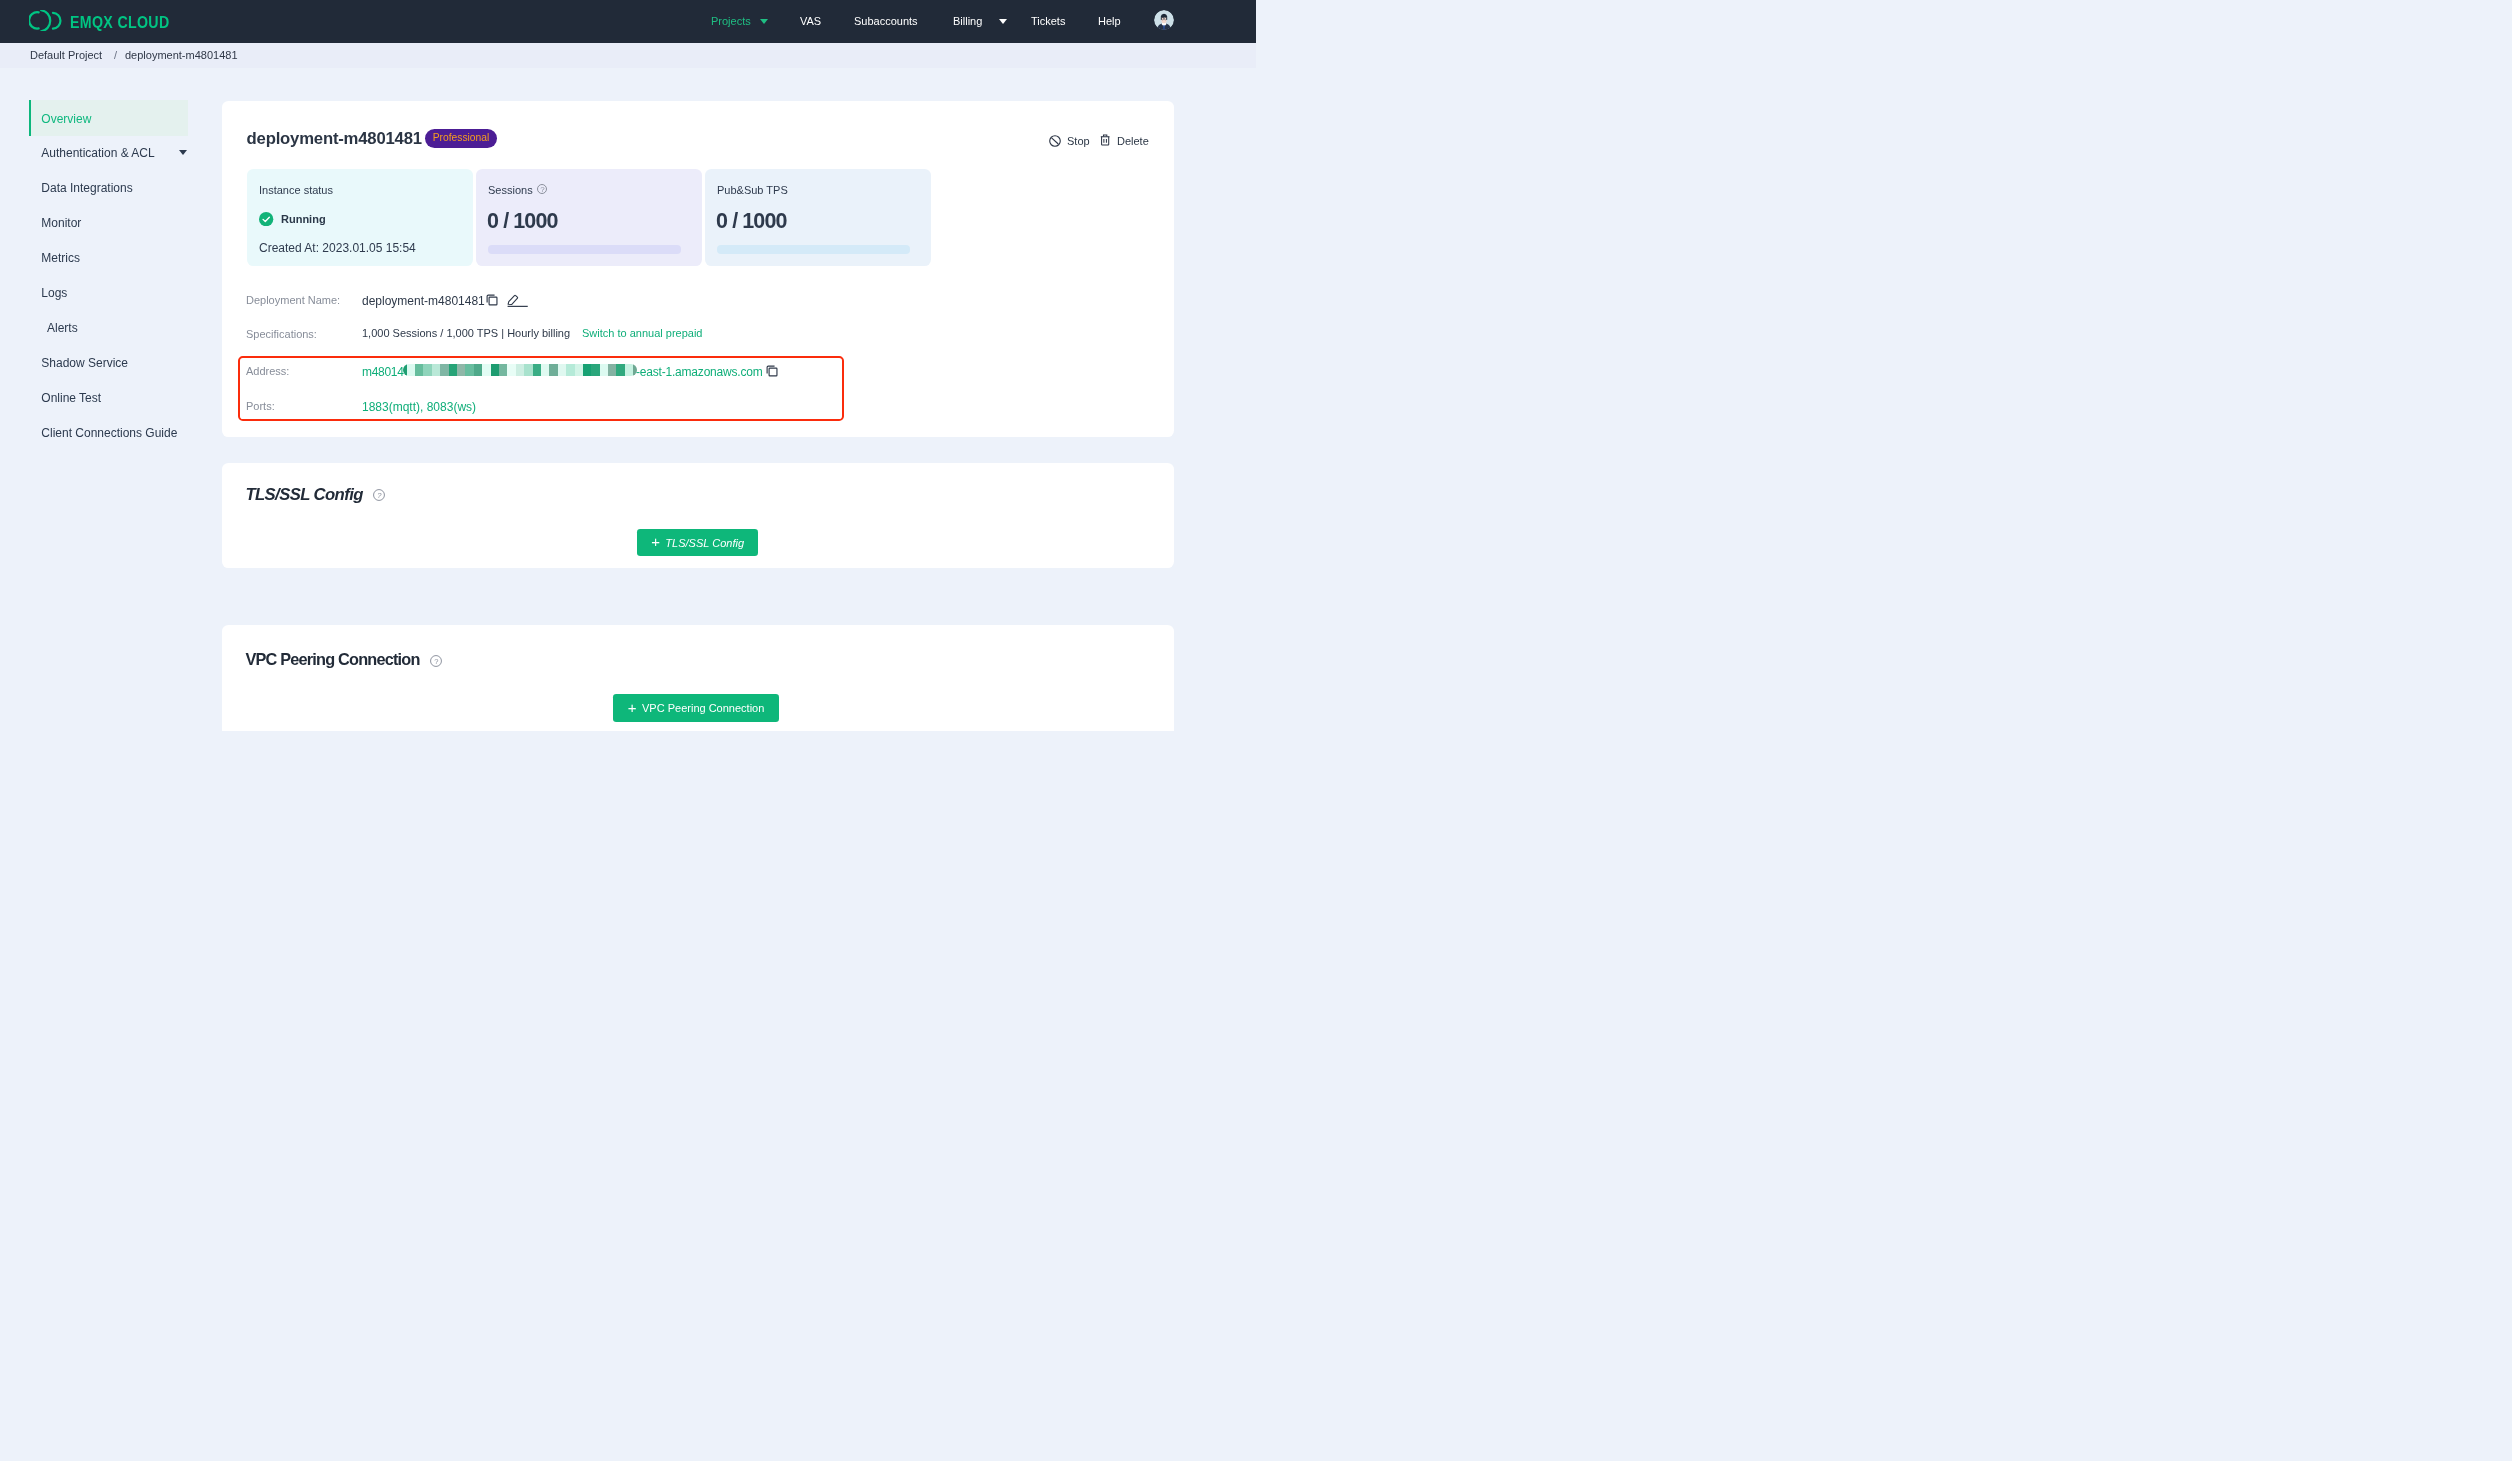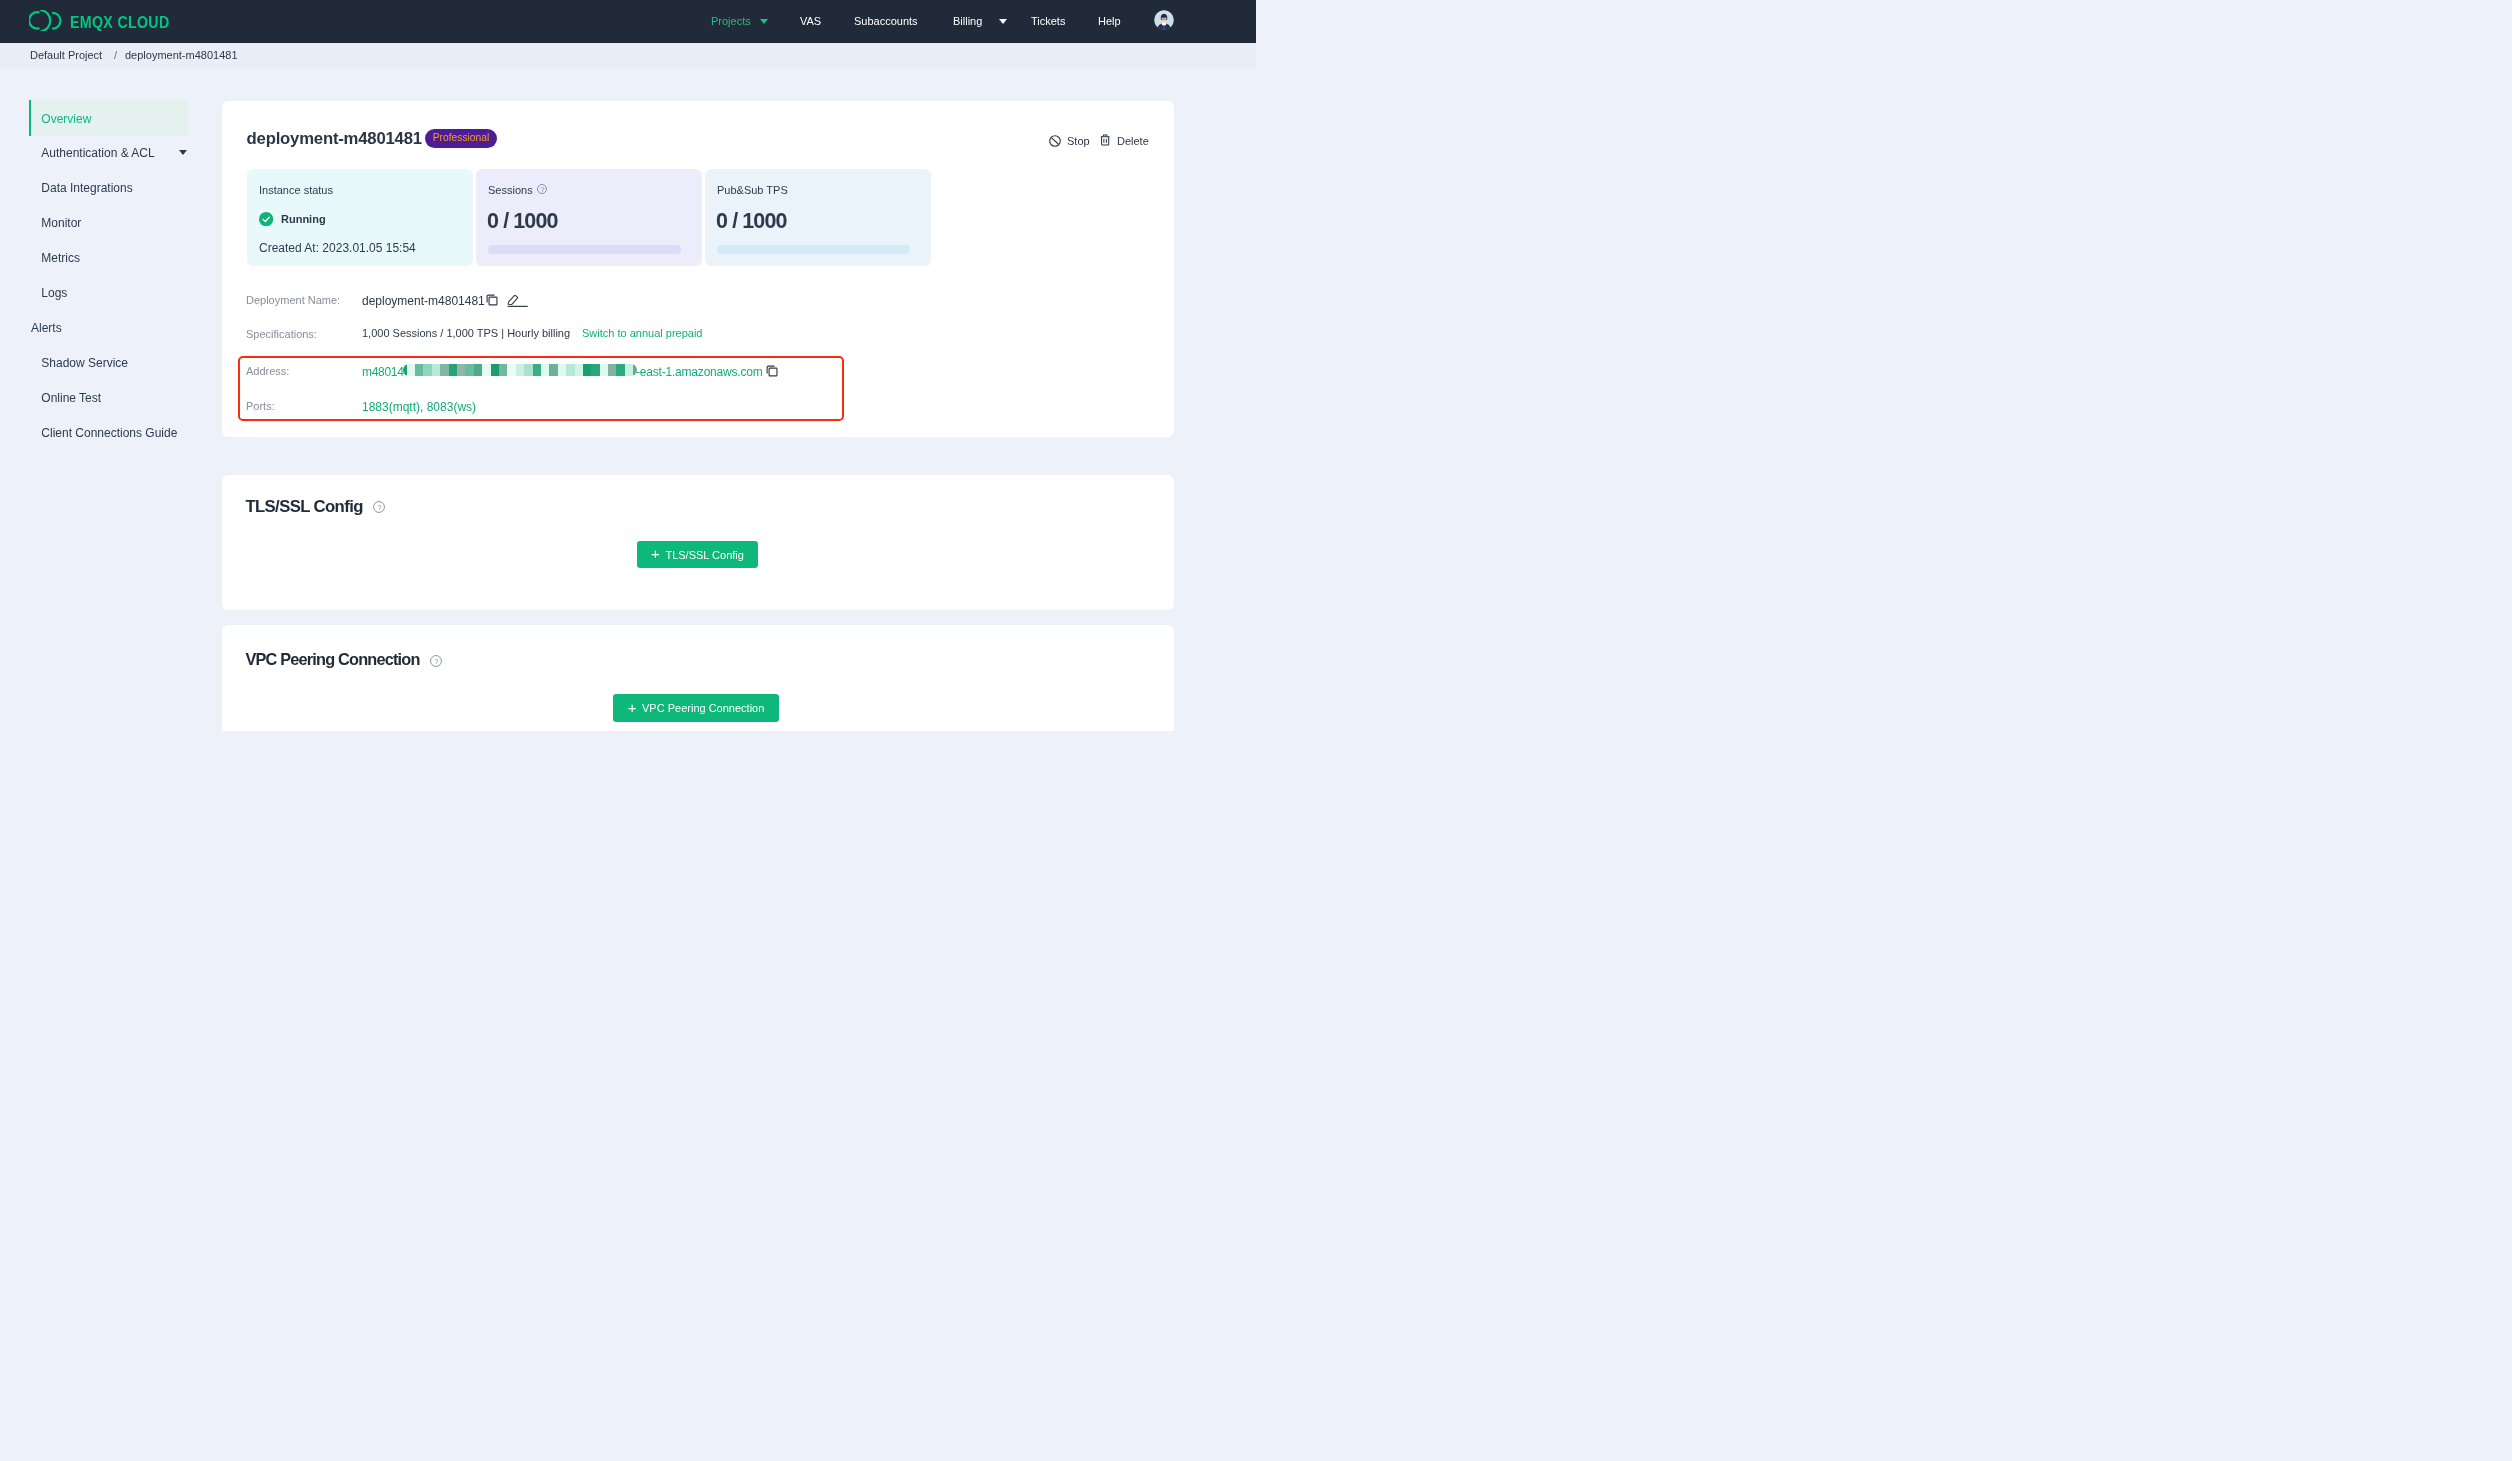--- a/index.html
+++ b/index.html
@@ -97,21 +97,21 @@
   <div class="side-item" style="top:205px">
     <span style="margin-left:12.3px">Monitor</span>
   </div>
   <div class="side-item" style="top:240px">
     <span style="margin-left:12.3px">Metrics</span>
   </div>
   <div class="side-item" style="top:275px">
     <span style="margin-left:12.3px">Logs</span>
   </div>
   <div class="side-item" style="top:310px">
-    <span style="margin-left:2px">Alerts</span>
+    <span style="margin-left:18px">Alerts</span>
   </div>
   <div class="side-item" style="top:345px">
     <span style="margin-left:12.3px">Shadow Service</span>
   </div>
   <div class="side-item" style="top:380px">
     <span style="margin-left:12.3px">Online Test</span>
   </div>
   <div class="side-item" style="top:415px">
     <span style="margin-left:12.3px">Client Connections Guide</span>
   </div>
@@ -212,21 +212,21 @@
     <g fill="none" stroke="#2f3949" stroke-width="1.45">
       <rect x="3.9" y="3.9" width="9.9" height="9.9" rx="0.9"></rect>
       <path d="M10.8 1.4 H2.9 Q1.4 1.4 1.4 2.9 V10.8"></path>
     </g>
   </svg>
   <div class="ilabel" style="top:400px">Ports:</div>
   <div class="ival green" style="top:400px">1883(mqtt), 8083(ws)</div>
 
   <div class="abs" style="left:238px;top:356px;width:606px;height:65px;border:2.4px solid #fb2c0c;border-radius:4.8px"></div>
 
-  <div class="card" style="top:475px;height:135px;">
+  <div class="card" style="top:463px;height:105px;font-style:italic;">
     <div class="abs h2" style="left:23.4px;top:22px;font-size:16.7px;letter-spacing:-0.6px">TLS/SSL Config
       <svg style="margin-left:6.4px;vertical-align:-1.2px;font-size:21px" width="12" height="12" viewBox="0 0 15 15">
         <circle cx="7.5" cy="7.5" r="6.8" fill="none" stroke="#8a8f9c" stroke-width="1.2"></circle>
         <text x="7.5" y="10.7" text-anchor="middle" font-size="9.5" fill="#8a8f9c" font-weight="400">?</text>
       </svg>
     </div>
     <div class="btn" style="left:415px;top:66px;width:121px;height:27px"><span class="plus">+</span>TLS/SSL Config</div>
   </div>
 
   <div class="card" style="top:625px;height:135px;">

